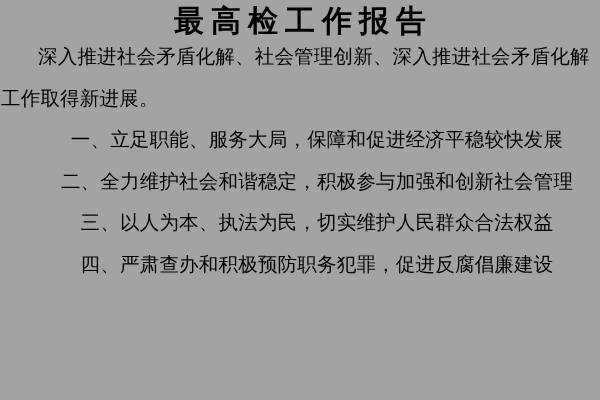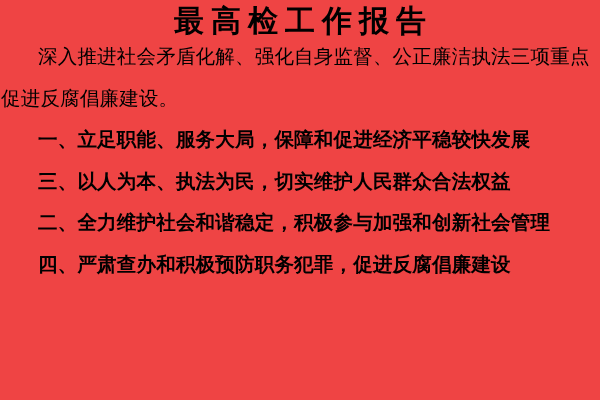--- a/index.html
+++ b/index.html
@@ -5,21 +5,21 @@
   html, body {
     margin: 0;
     padding: 0;
     background: #ffffff;
     overflow: hidden;
   }
   .page {
     position: relative;
     width: 600px;
     height: 400px;
-    background: #ef4444;
+    background: #a3a3a3;
     color: #000000;
     font-family: "Liberation Serif", "DejaVu Serif", serif;
     overflow: hidden;
   }
   .doc-title {
     position: absolute;
     top: 0;
     left: 0;
     width: 100%;
     margin: 0;
@@ -41,41 +41,42 @@
     height: 41.6px;
     line-height: 41.6px;
     font-size: 19.5px;
     white-space: nowrap;
     letter-spacing: 0.2px;
   }
   .doc-line.indent {
     padding-left: 37px;
   }
   .doc-line.heading {
-    font-weight: bold;
+    font-weight: normal;
+    text-align: center;
   }
 </style>
 </head>
 <body>
 
 <div class="page">
 
   <h1 class="doc-title">最高检工作报告</h1>
 
   <div class="doc-content">
 
 
 
-    <div class="doc-line indent">深入推进社会矛盾化解、强化自身监督、公正廉洁执法三项重点</div>
+    <div class="doc-line indent">深入推进社会矛盾化解、社会管理创新、深入推进社会矛盾化解</div>
 
 
-    <div class="doc-line">促进反腐倡廉建设。</div>
+    <div class="doc-line">工作取得新进展。</div>
 
     <div class="doc-line indent heading">一、立足职能、服务大局，保障和促进经济平稳较快发展</div>
 
+    <div class="doc-line indent heading">二、全力维护社会和谐稳定，积极参与加强和创新社会管理</div>
+
     <div class="doc-line indent heading">三、以人为本、执法为民，切实维护人民群众合法权益</div>
-
-    <div class="doc-line indent heading">二、全力维护社会和谐稳定，积极参与加强和创新社会管理</div>
 
     <div class="doc-line indent heading">四、严肃查办和积极预防职务犯罪，促进反腐倡廉建设</div>
 
   </div>
 </div>
 
 </body></html>

